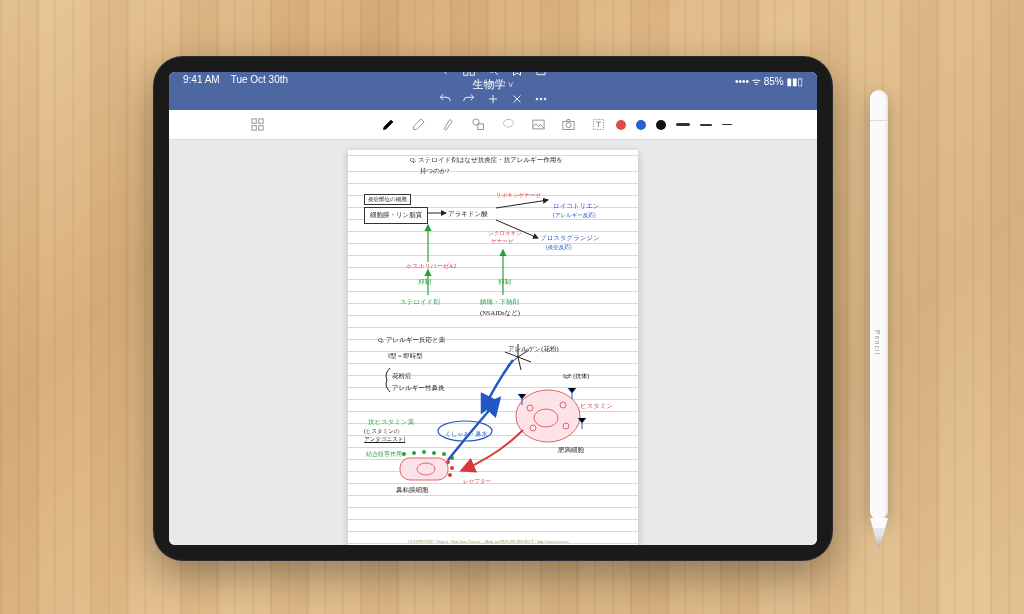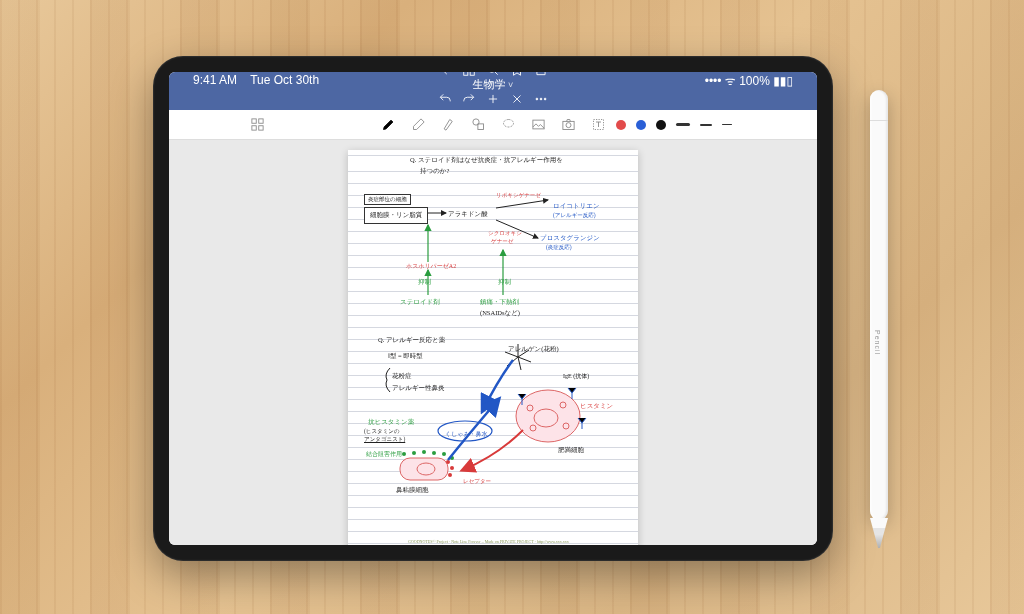--- a/index.html
+++ b/index.html
@@ -34,22 +34,22 @@
     display: flex; align-items: center; padding: 0 6px;
     font-size: 10px; position: relative;
   }
   .nav-left, .nav-right { display: flex; align-items: center; gap: 10px; }
   .nav-left { flex: 1; }
   .nav-right { flex: 1; justify-content: flex-end; }
   .nav-title { font-size: 11px; white-space: nowrap; }
   .nav-title::after { content: " ˅"; opacity: .8; font-size: 9px; }
   .statusbar {
     position: absolute; top: 2px; left: 0; right: 0; height: 12px;
-    display: flex; justify-content: space-between; align-items: center;
-    padding: 0 24px; font-size: 12px;
+    display: flex; justify-content: space-between; 
+    padding: 0 14px; font-size: 10px;
   }
   .nav-icon { width: 14px; height: 14px; display:flex; align-items:center; justify-content:center; cursor:pointer; }
   .nav-icon svg { width: 14px; height: 14px; stroke: #fff; fill: none; stroke-width: 1.5; }
   .navbar-row2 { position:absolute; bottom:4px; left:6px; right:6px; display:flex; align-items:center;flex-direction:column; }
   .navbar-row2 .nav-left, .navbar-row2 .nav-right { gap: 10px; }
 
   
   .toolrow {
     height: 30px; background: #fff; border-bottom: 1px solid #ddd;
     display: flex; align-items: center; justify-content: center; gap: 14px;
@@ -104,21 +104,21 @@
   <div class="screen">
 
     <div class="navbar">
       <div class="statusbar">
         <div>
           <span>9:41 AM</span>
           &nbsp;&nbsp;
           <span>Tue Oct 30th</span>
         </div>
         <div>
-          <span>•••• ᯤ </span><span>100%</span><span> ▮▮▯</span>
+          <span>•••• ᯤ </span><span>85%</span><span> ▮▮▯</span>
         </div>
       </div>
       <div class="navbar-row2">
         <div class="nav-left">
           <div class="nav-icon">
               <svg viewBox="0 0 24 24">
                 <path d="M15 5l-7 7 7 7"></path>
               </svg>
             </div>
           <div class="nav-icon">

